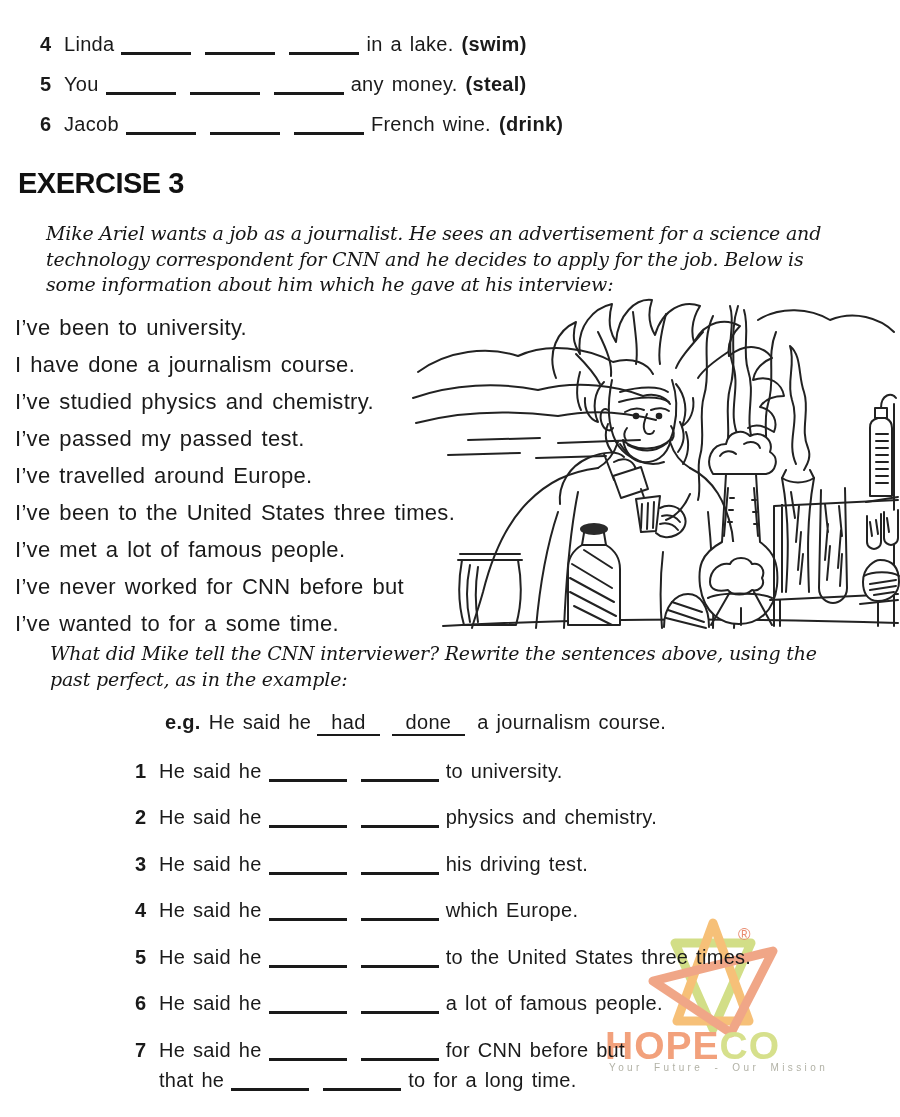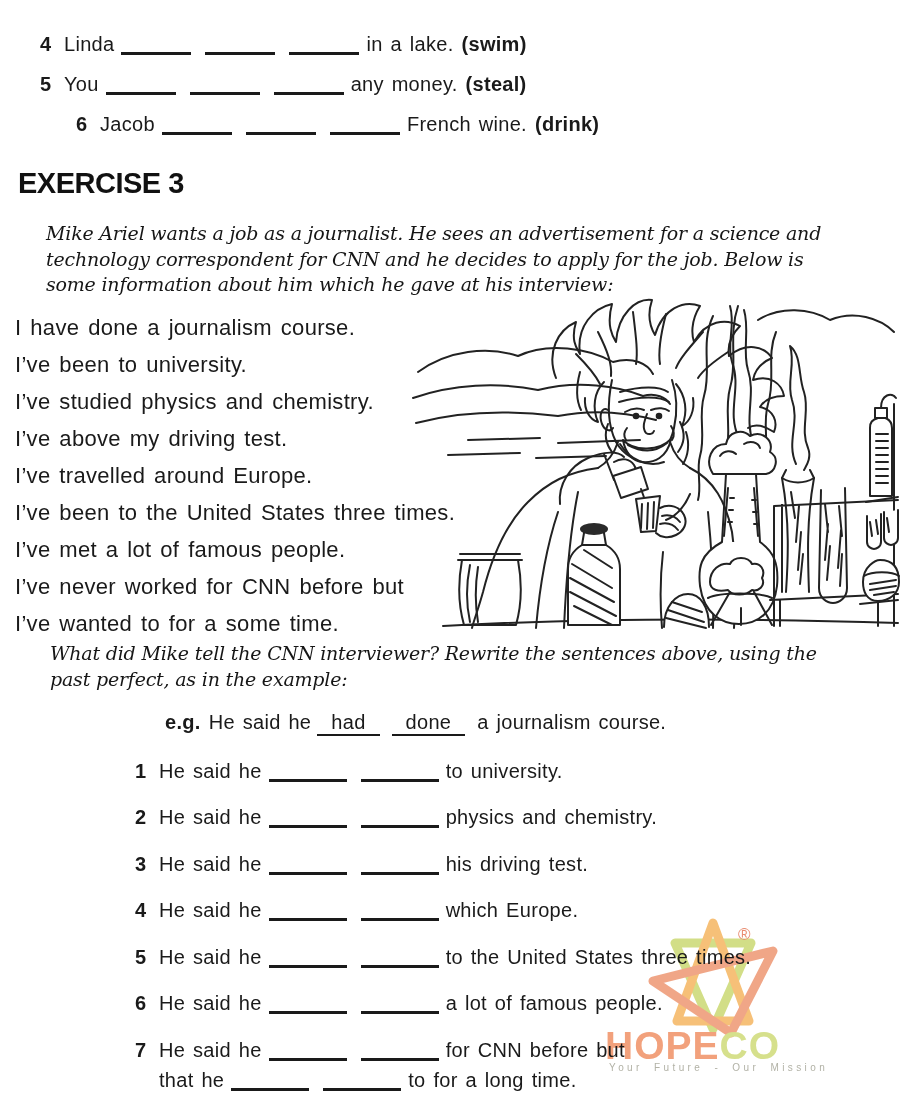--- a/index.html
+++ b/index.html
@@ -42,33 +42,33 @@
 <body>
 
 <div class="page">
 
   <div class="row" style="left:40px;top:33px;">
     <span class="n">4</span><span>Linda</span><span class="blank w70"></span><span class="blank w70"></span><span class="blank w70"></span><span>in a lake.</span><span class="b">(swim)</span>
   </div>
   <div class="row" style="left:40px;top:73px;">
     <span class="n">5</span><span>You</span><span class="blank w70"></span><span class="blank w70"></span><span class="blank w70"></span><span>any money.</span><span class="b">(steal)</span>
   </div>
-  <div class="row" style="left:40px;top:113px;margin-left:36px;">
+  <div class="row" style="left:40px;top:113px;">
     <span class="n">6</span><span>Jacob</span><span class="blank w70"></span><span class="blank w70"></span><span class="blank w70"></span><span>French wine.</span><span class="b">(drink)</span>
   </div>
 
   <div class="heading">EXERCISE 3</div>
 
   <div class="serif intro">Mike Ariel wants a job as a journalist. He sees an advertisement for a science and technology correspondent for CNN and he decides to apply for the job. Below is some information about him which he gave at his interview:</div>
 
   <div class="stmts">
+    <div>I’ve been to university.</div>
     <div>I have done a journalism course.</div>
-    <div>I’ve been to university.</div>
     <div>I’ve studied physics and chemistry.</div>
-    <div>I’ve above my driving test.</div>
+    <div>I’ve passed my passed test.</div>
     <div>I’ve travelled around Europe.</div>
     <div>I’ve been to the United States three times.</div>
     <div>I’ve met a lot of famous people.</div>
     <div>I’ve never worked for CNN before but</div>
     <div>I’ve wanted to for a some time.</div>
   </div>
 
   <div class="illus">
     <svg width="492" height="345" viewBox="0 0 492 345" fill="none" stroke="#222" stroke-width="2" stroke-linecap="round" stroke-linejoin="round">
 

